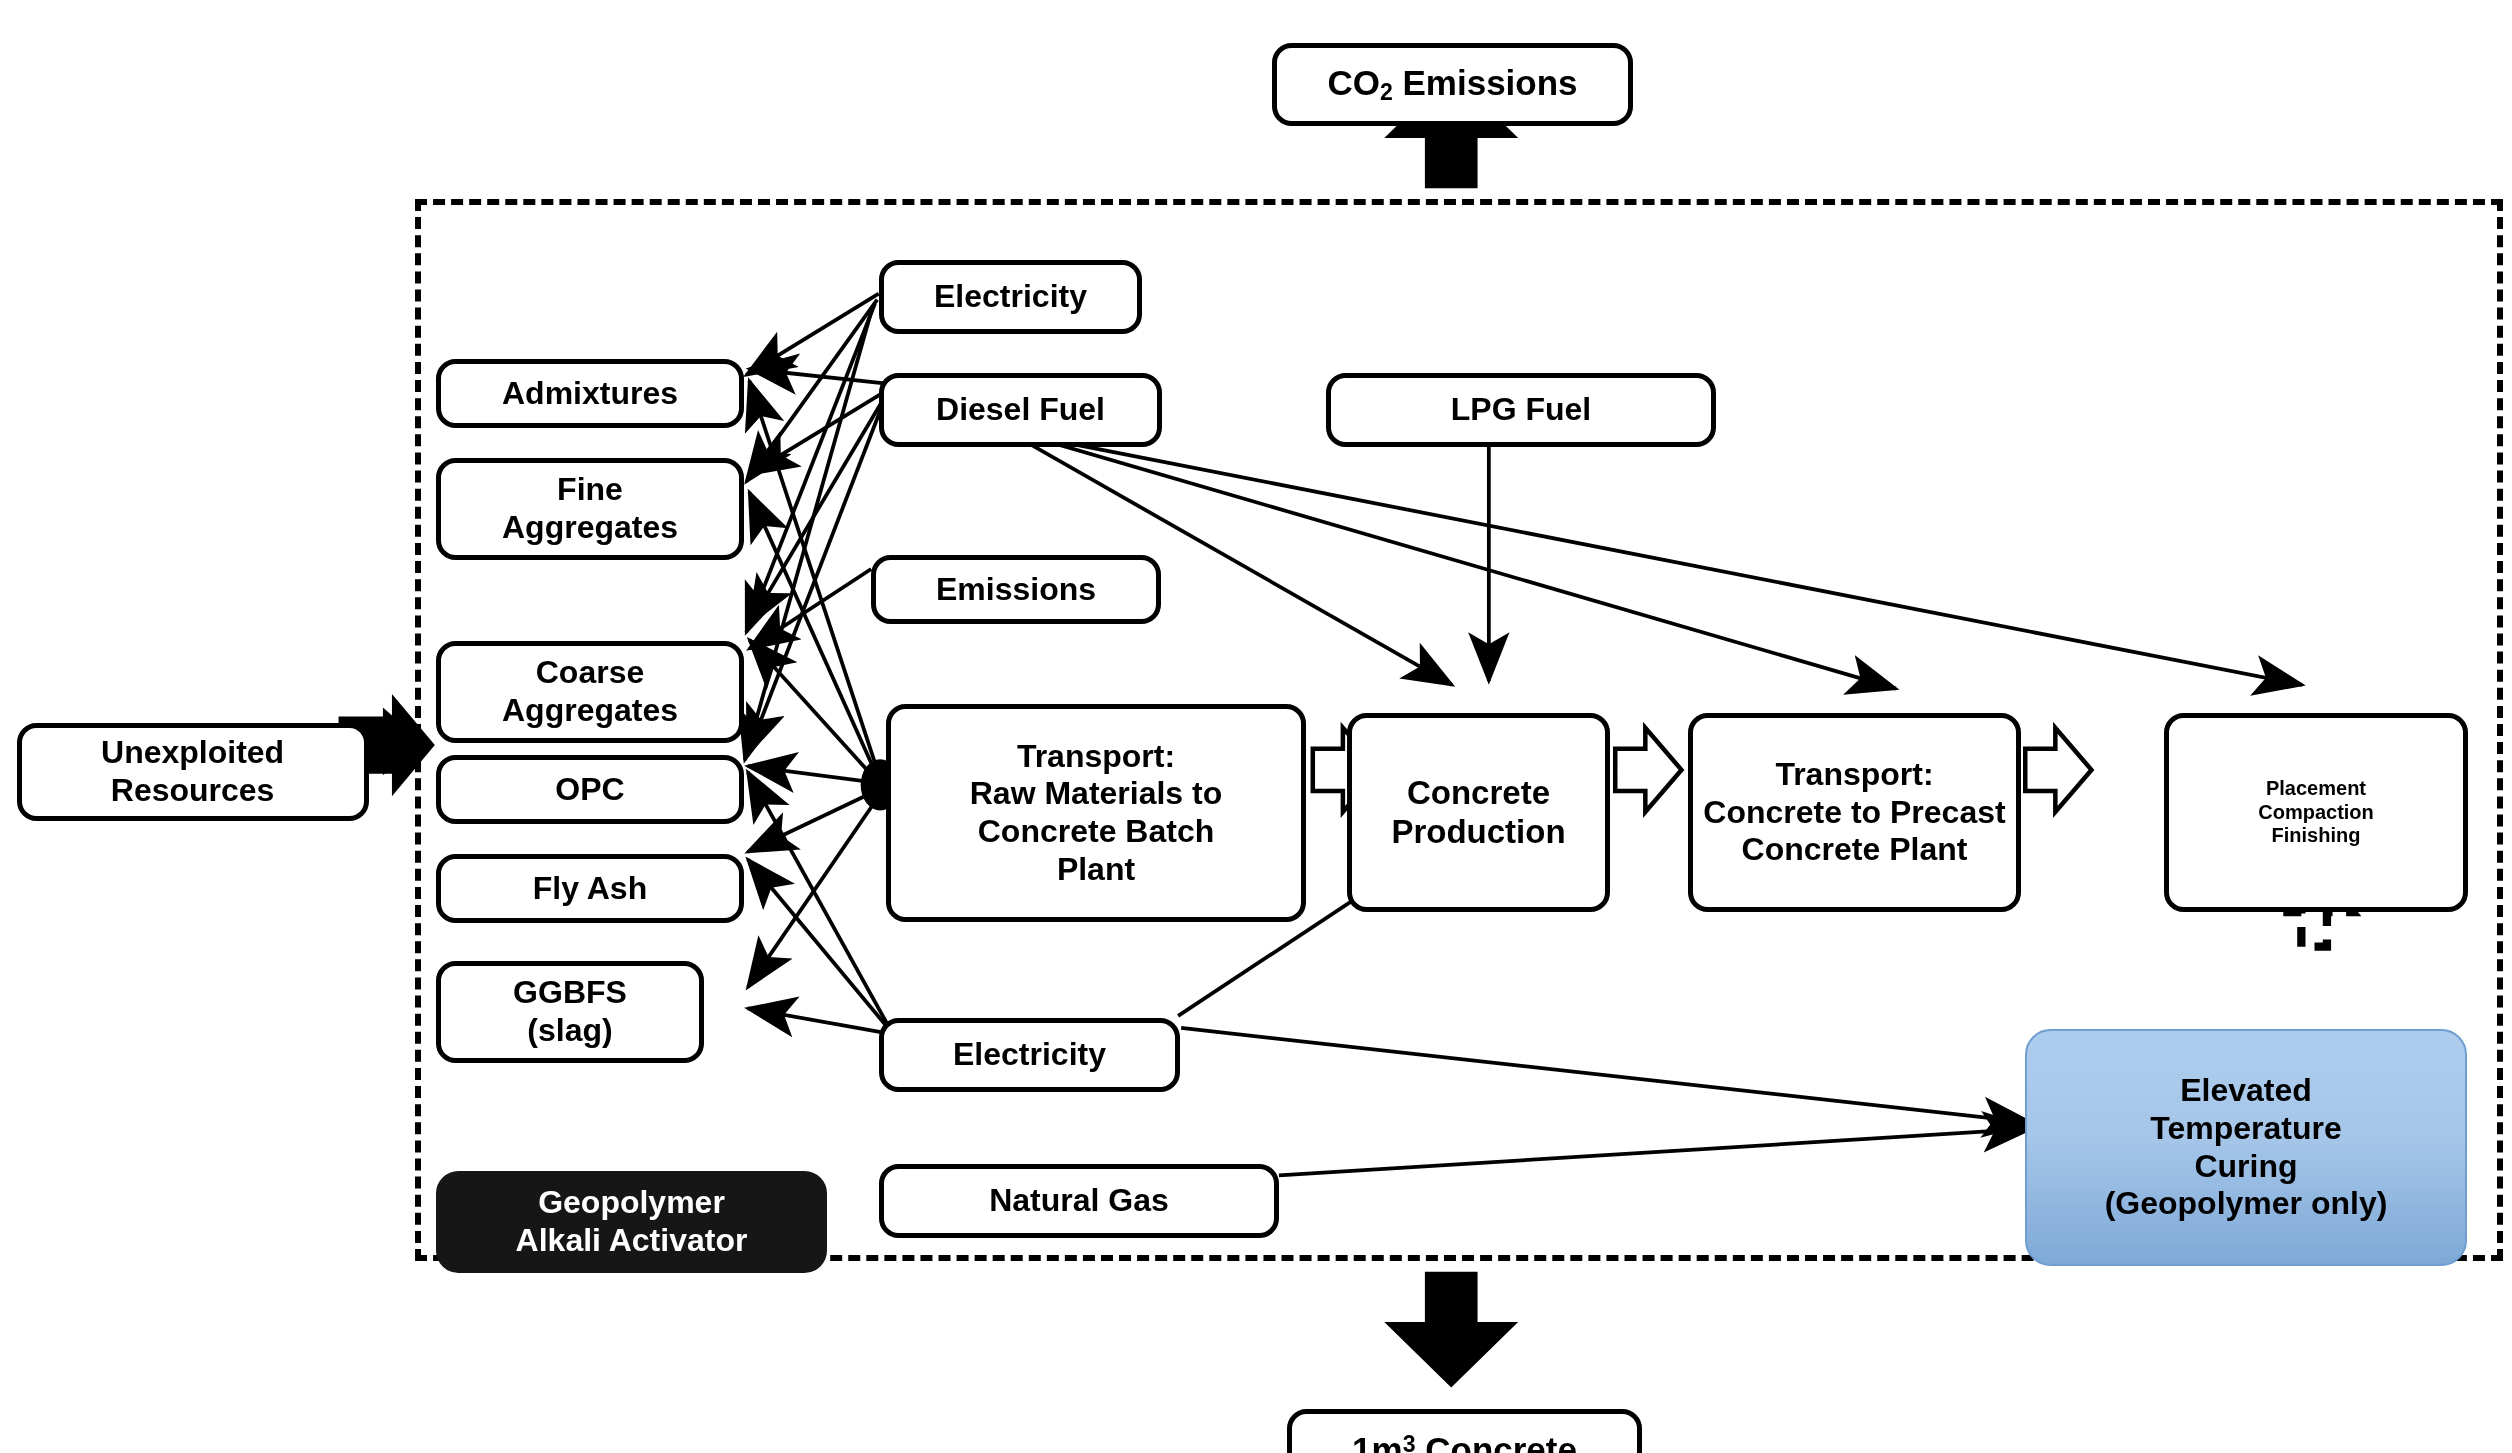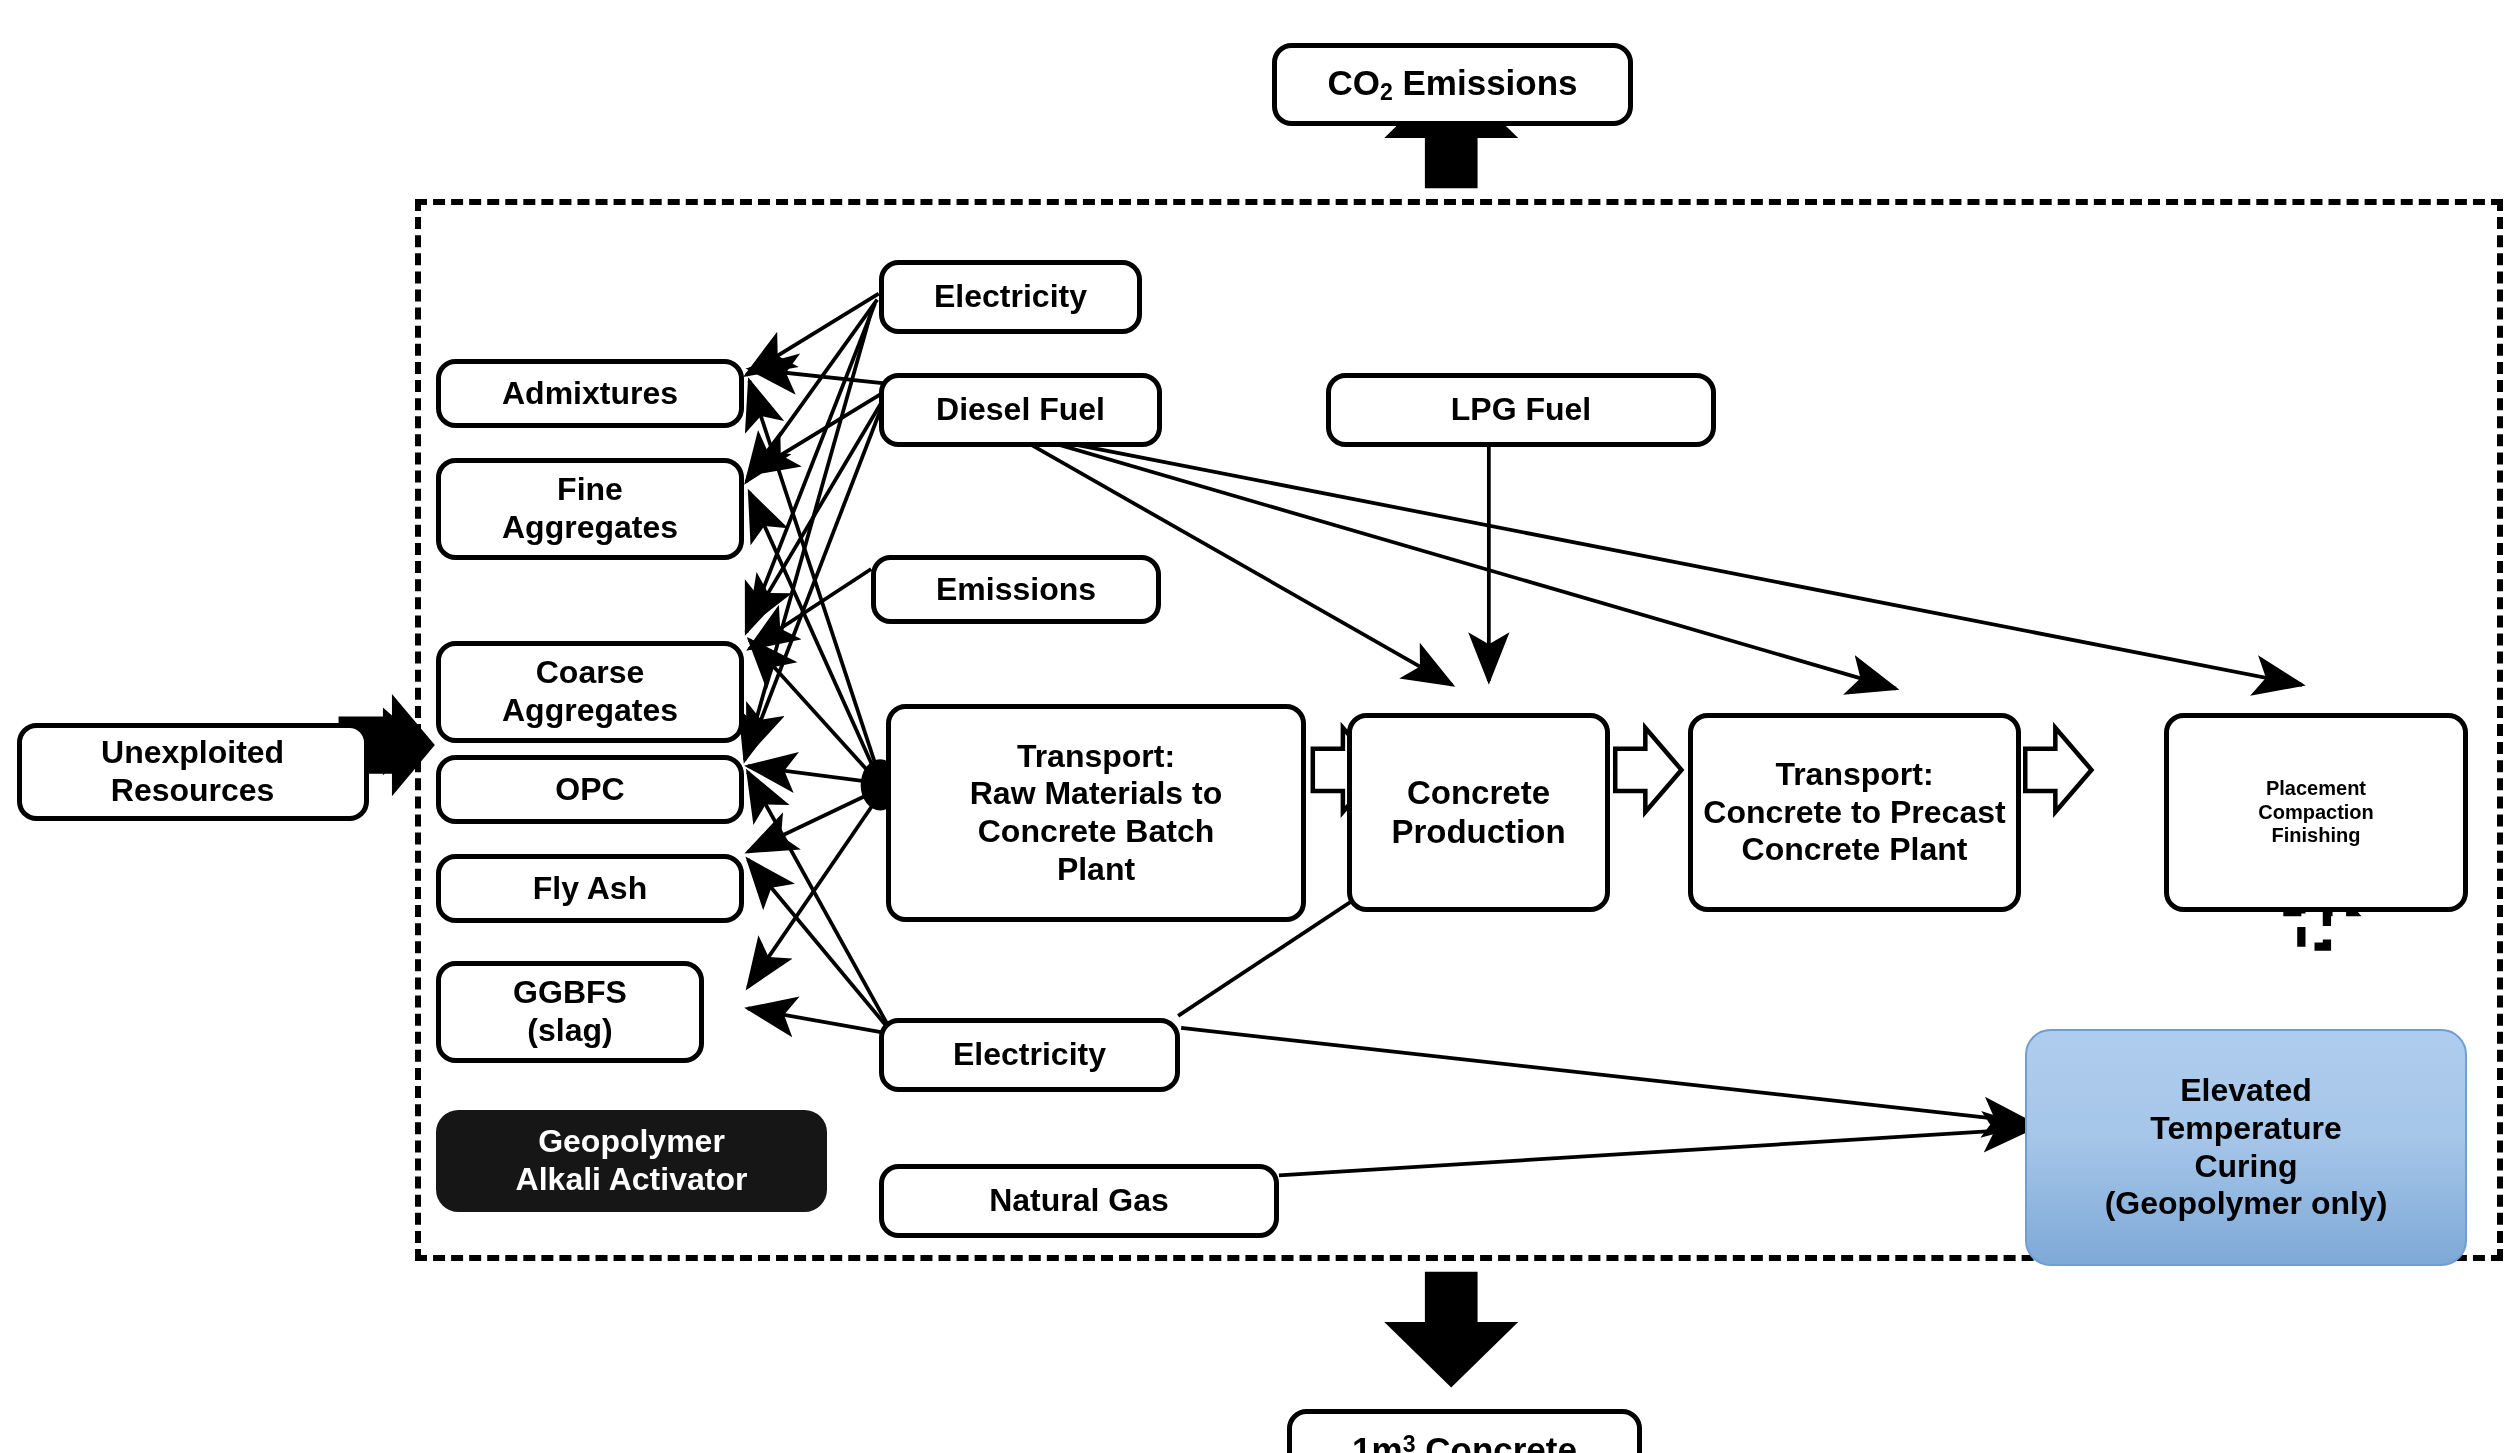--- a/index.html
+++ b/index.html
@@ -181,21 +181,21 @@
 
   <div class="node" style="left:436px; top:826px; width:308px; height:69px; font-size:32px;">
     <span class="lbl">Fly Ash</span>
   </div>
 
   <div class="node" style="left:436px; top:933px; width:268px; height:102px; font-size:32px;">
     <span class="lbl">GGBFS
 (slag)</span>
   </div>
 
-  <div class="node dark" style="left:436px; top:1082px; width:391px; height:102px; font-size:32px; border-radius:22.6px;">
+  <div class="node dark" style="left:436px; top:1143px; width:391px; height:102px; font-size:32px; border-radius:22.6px;">
     <span class="lbl">Geopolymer
 Alkali Activator</span>
   </div>
 
   <div class="node" style="left:879px; top:232px; width:263px; height:74px; font-size:32px;">
     <span class="lbl">Electricity</span>
   </div>
 
   <div class="node" style="left:879px; top:345px; width:283px; height:74px; font-size:32px;">
     <span class="lbl">Diesel Fuel</span>

